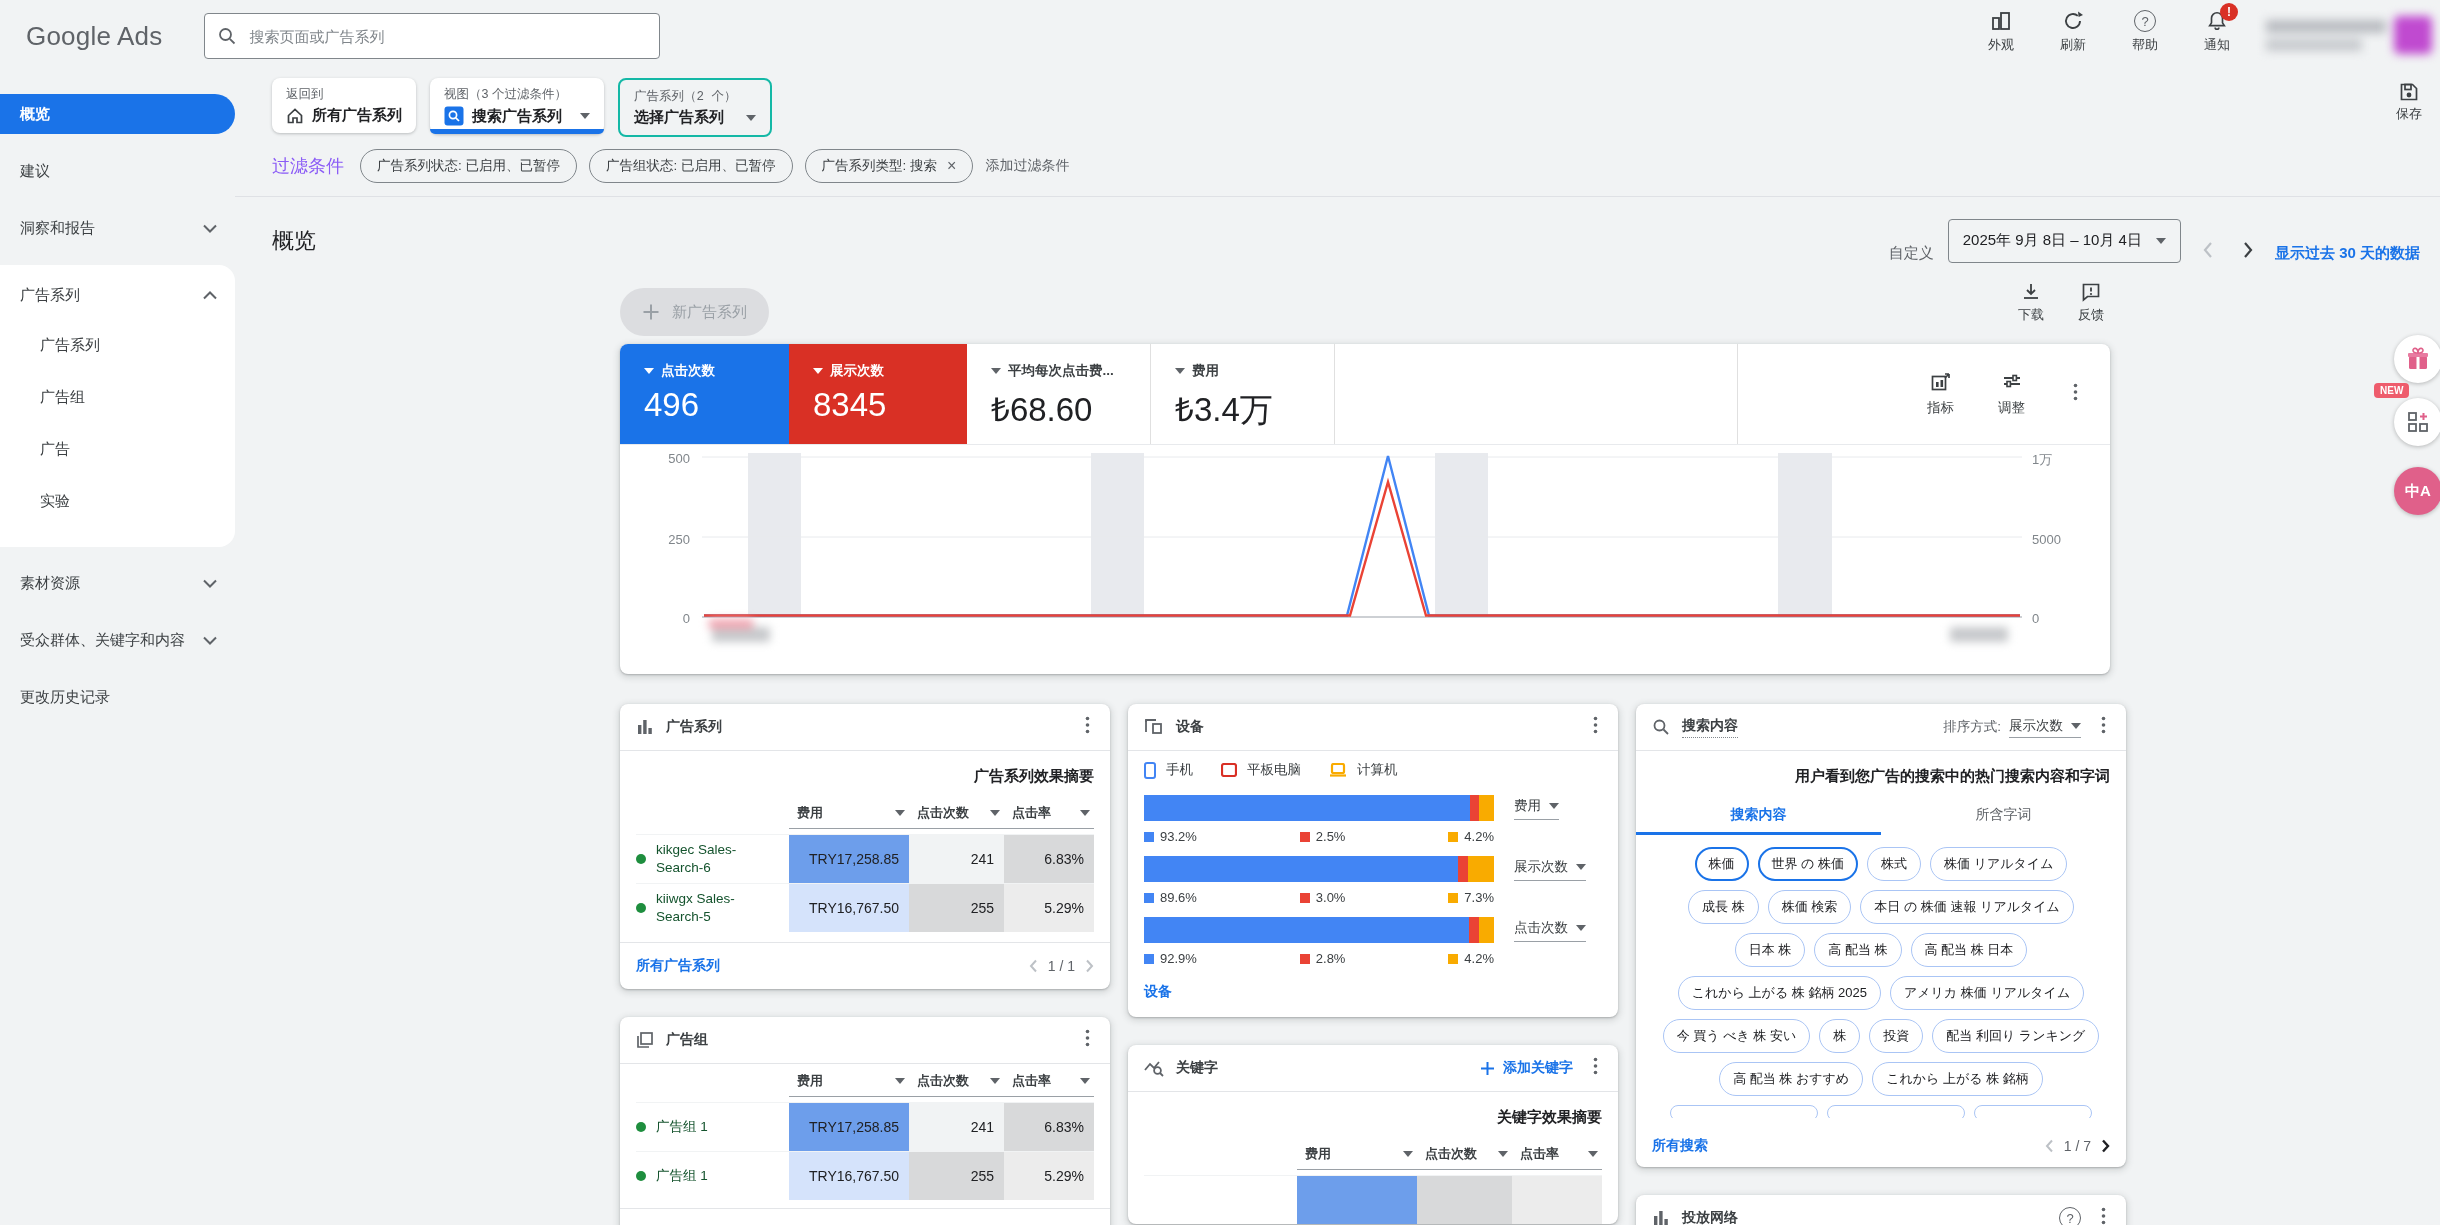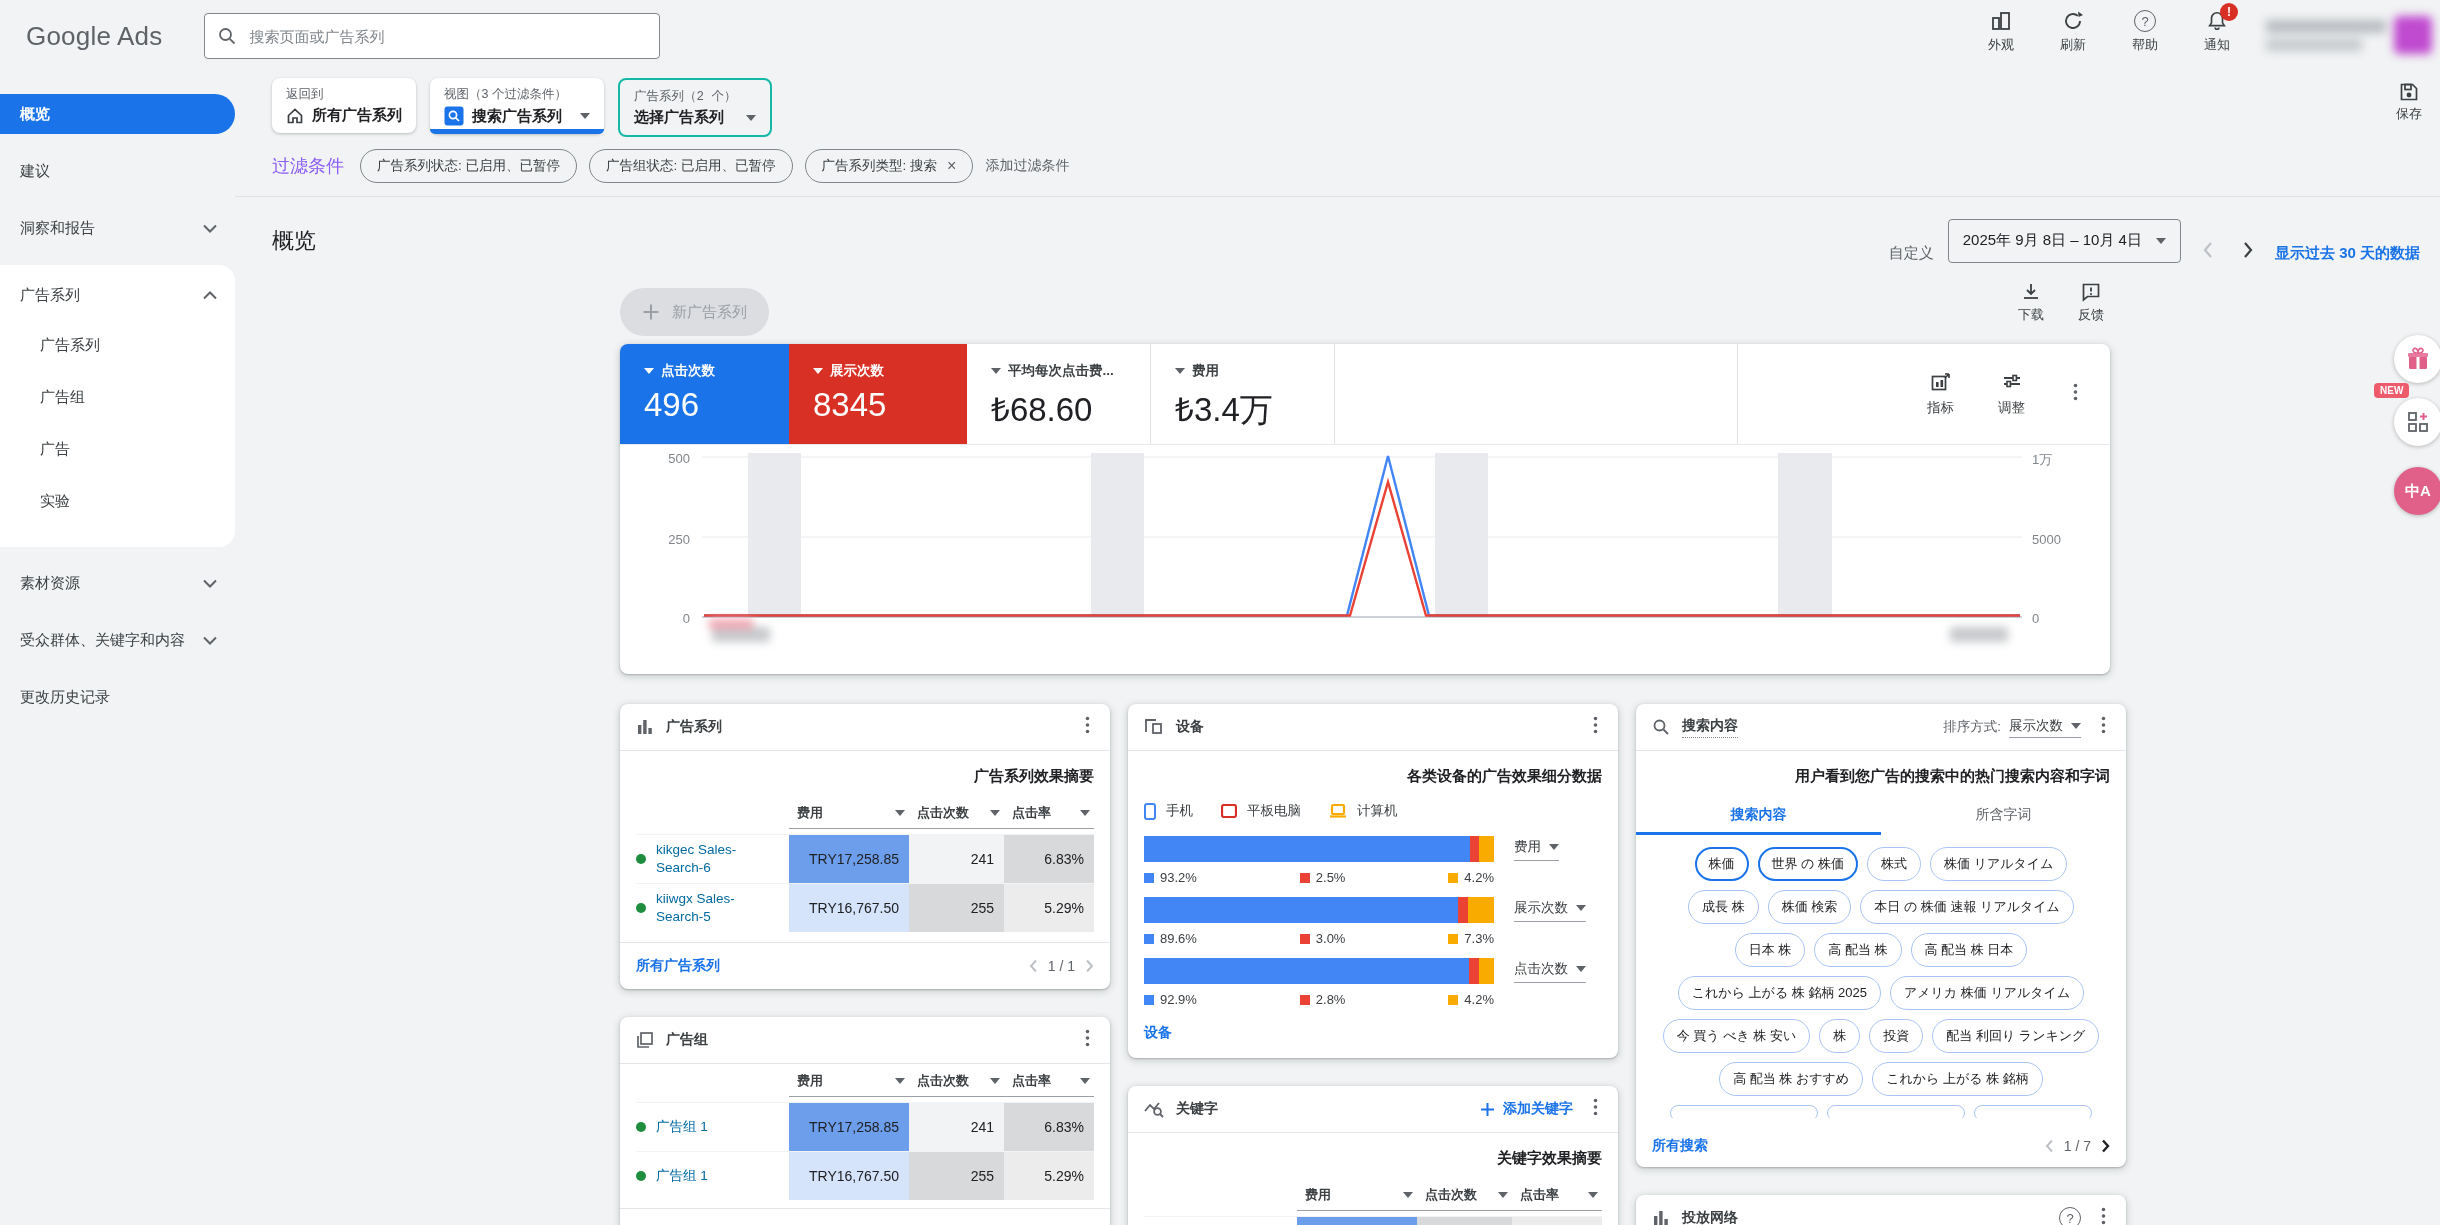--- a/index.html
+++ b/index.html
@@ -111,21 +111,21 @@
   .subtitle{font-size:15px;font-weight:bold;color:#202124;padding:16px 16px 6px;text-align:right;}
 
   .tbl{padding:6px 16px 0;}
   .trow{display:grid;grid-template-columns:1fr 120px 95px 90px;align-items:center;}
   .thead{height:36px;font-size:13px;font-weight:bold;color:#3c4043;}
   .thead .hc{display:flex;align-items:center;justify-content:space-between;border-bottom:1px solid #9aa0a6;
     padding:0 4px 6px 8px;cursor:pointer;}
   .tr{min-height:48px;border-top:1px solid #f1f3f4;}
   .namecell{display:flex;align-items:center;gap:10px;padding-right:10px;}
   .gdot{width:10px;height:10px;border-radius:50%;background:#1e8e3e;flex:none;}
-  .rowlink{color:#0369a1;font-size:13.5px;cursor:pointer;line-height:1.35;word-break:break-word;}
+  .rowlink{color:#14532d;font-size:13.5px;cursor:pointer;line-height:1.35;word-break:break-word;}
   .vcell{height:48px;display:flex;align-items:center;justify-content:flex-end;padding-right:10px;font-size:14px;color:#202124;box-sizing:border-box;}
   .c-b1{background:#6d9eeb;} .c-b2{background:#d5e3fb;}
   .c-g1{background:#f1f3f4;} .c-g2{background:#d8d9da;} .c-g3{background:#ececec;}
   .card-foot{display:flex;align-items:center;border-top:1px solid #e3e5e8;height:46px;padding:0 16px;margin-top:10px;}
   .foot-link{color:#1a73e8;font-size:14px;font-weight:bold;cursor:pointer;}
   .pager{margin-left:auto;display:flex;align-items:center;gap:10px;font-size:14px;color:#5f6368;}
   .pgbtn{cursor:pointer;display:flex;align-items:center;}
 
   
   .legend{display:flex;gap:28px;padding:10px 16px 4px;}
@@ -643,21 +643,20 @@
                 <div class="head-right">
                   <span class="kebab">
                     <svg width="5" height="18" viewBox="0 0 5 18">
                         <circle cx="2.5" cy="2.5" r="1.8" fill="#5f6368"></circle>
                         <circle cx="2.5" cy="9" r="1.8" fill="#5f6368"></circle>
                         <circle cx="2.5" cy="15.5" r="1.8" fill="#5f6368"></circle>
                       </svg>
                   </span>
                 </div>
               </div>
-              <div class="subtitle">各类设备的广告效果细分数据</div>
               <div class="legend">
                 <span class="leg">
                     <span class="icn">
                       <svg width="12" height="17" viewBox="0 0 12 17">
                         <rect x="1" y="1" width="10" height="15" rx="2" fill="none" stroke="#4285f4" stroke-width="2"></rect>
                       </svg>
                     </span>
                     <span>手机</span>
                   </span>
                 <span class="leg">

